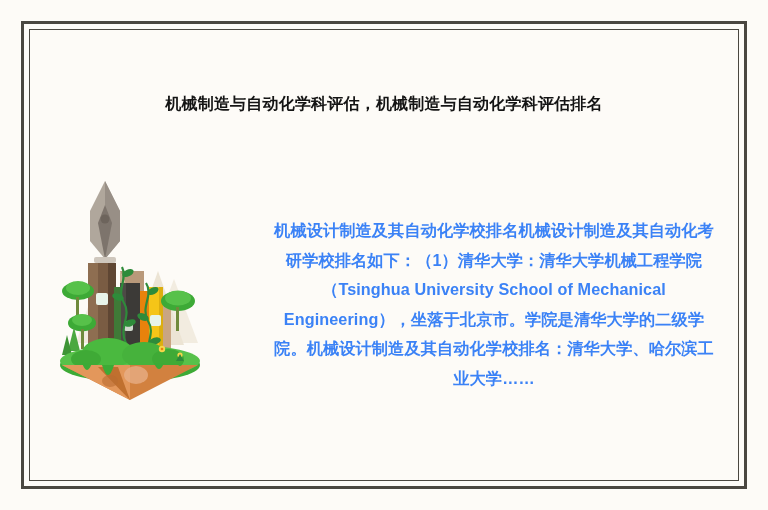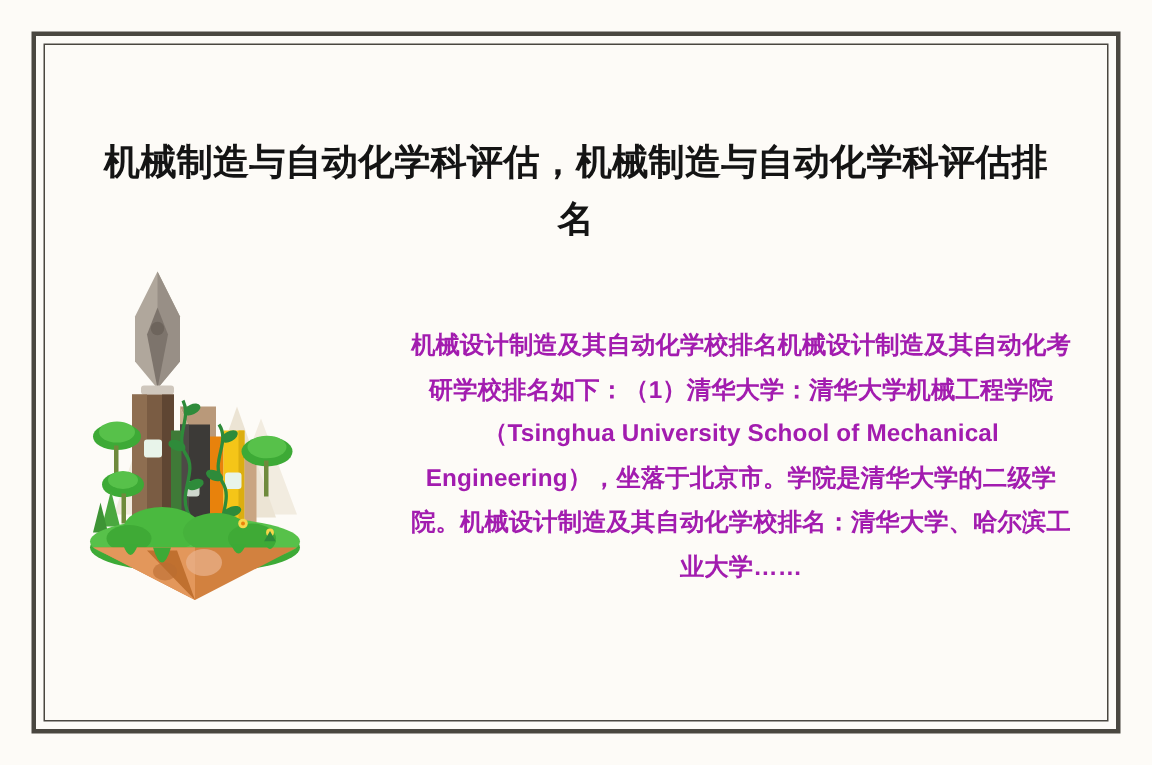--- a/index.html
+++ b/index.html
@@ -51,21 +51,21 @@
     bottom: 30px;
     box-sizing: border-box;
   }
 
   .title {
     position: absolute;
     left: 28px;
     top: 44px;
     width: 652px;
     text-align: center;
-    font-size: 24px;
+    font-size: 16px;
     font-weight: bold;
     line-height: 38px;
     color: #141414;
     letter-spacing: 0.2px;
   }
 
   
   .illus {
     position: absolute;
     left: 28px;
@@ -78,21 +78,21 @@
   
   .bodytext {
     position: absolute;
     left: 238px;
     top: 170px;
     width: 452px;
     text-align: center;
     font-size: 16.2px;
     font-weight: bold;
     line-height: 29.5px;
-    color: #a21caf;
+    color: #3b82f6;
     letter-spacing: 0.1px;
   }
 </style>
 </head>
 <body>
 
 <div class="page">
 
   <div class="frame-outer"></div>
   <div class="frame-inner"></div>

